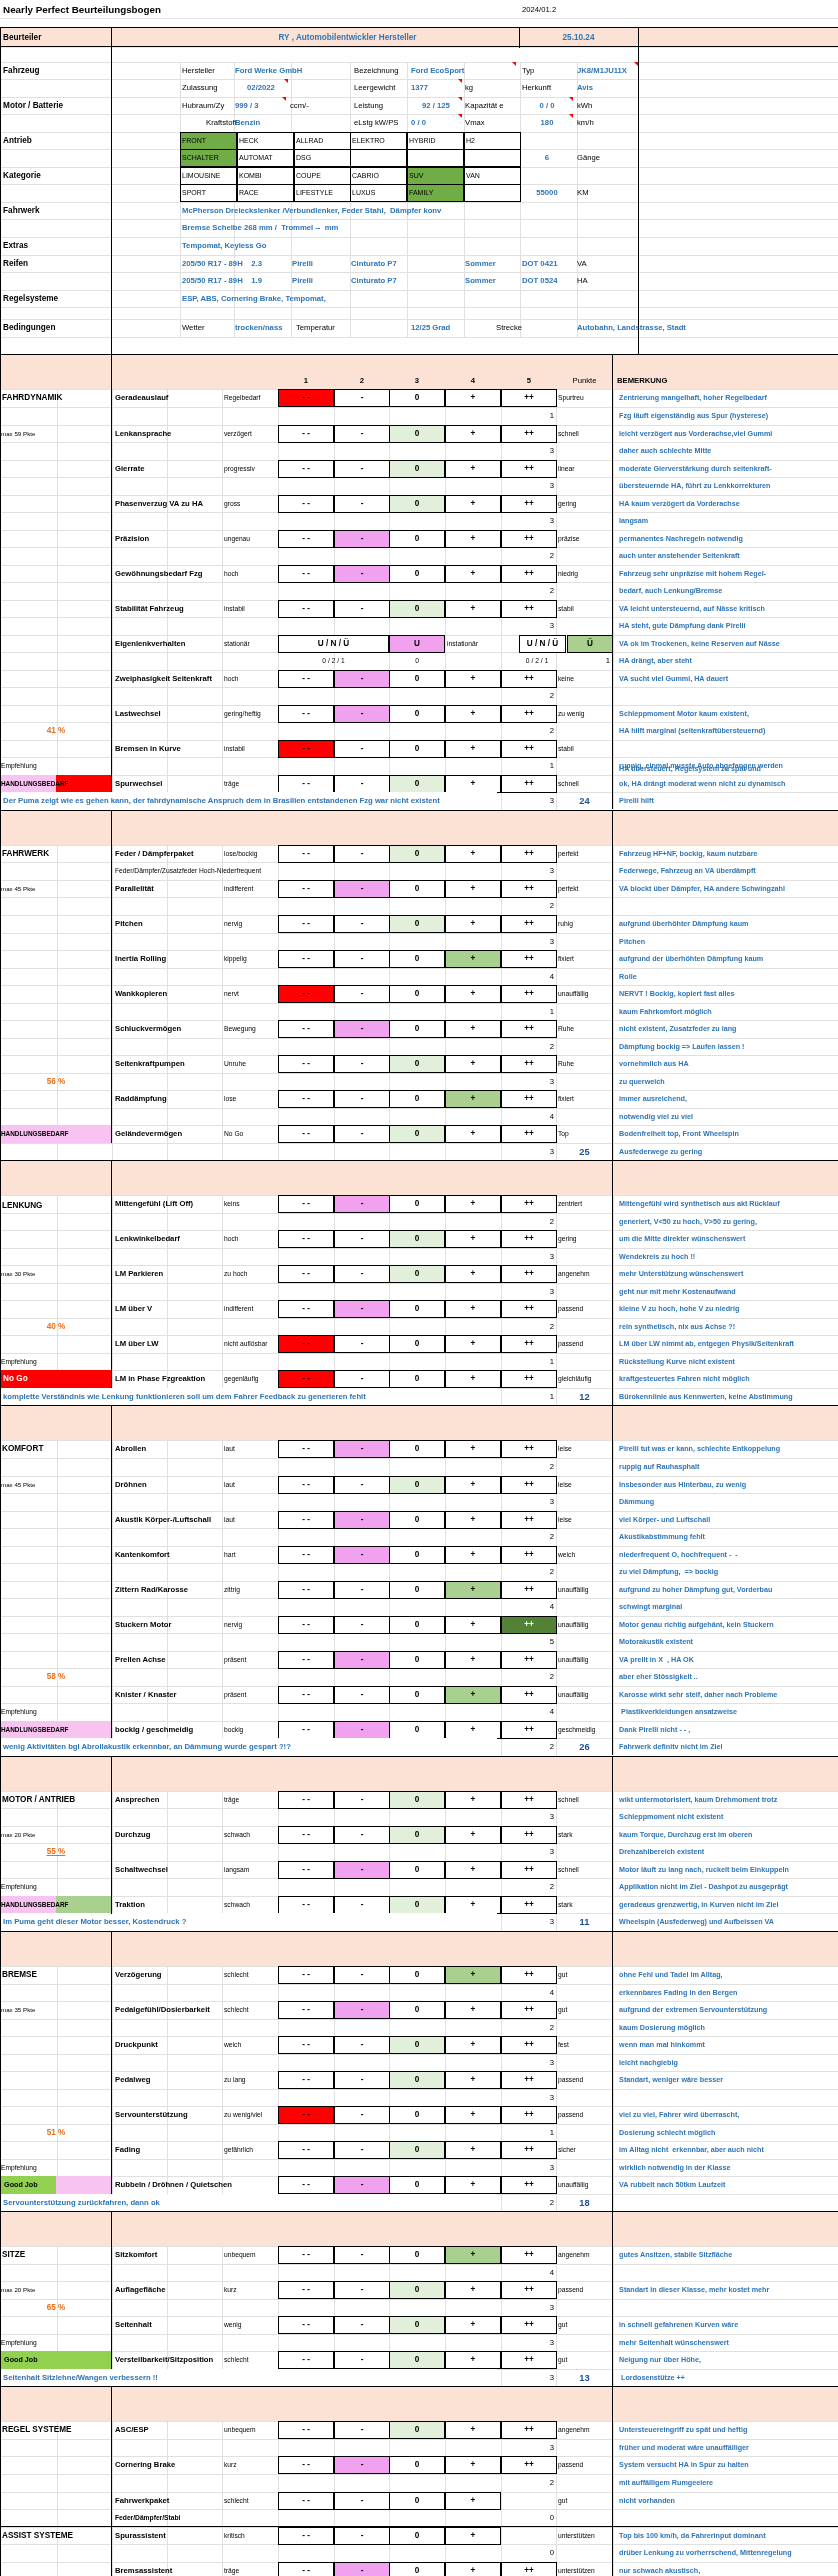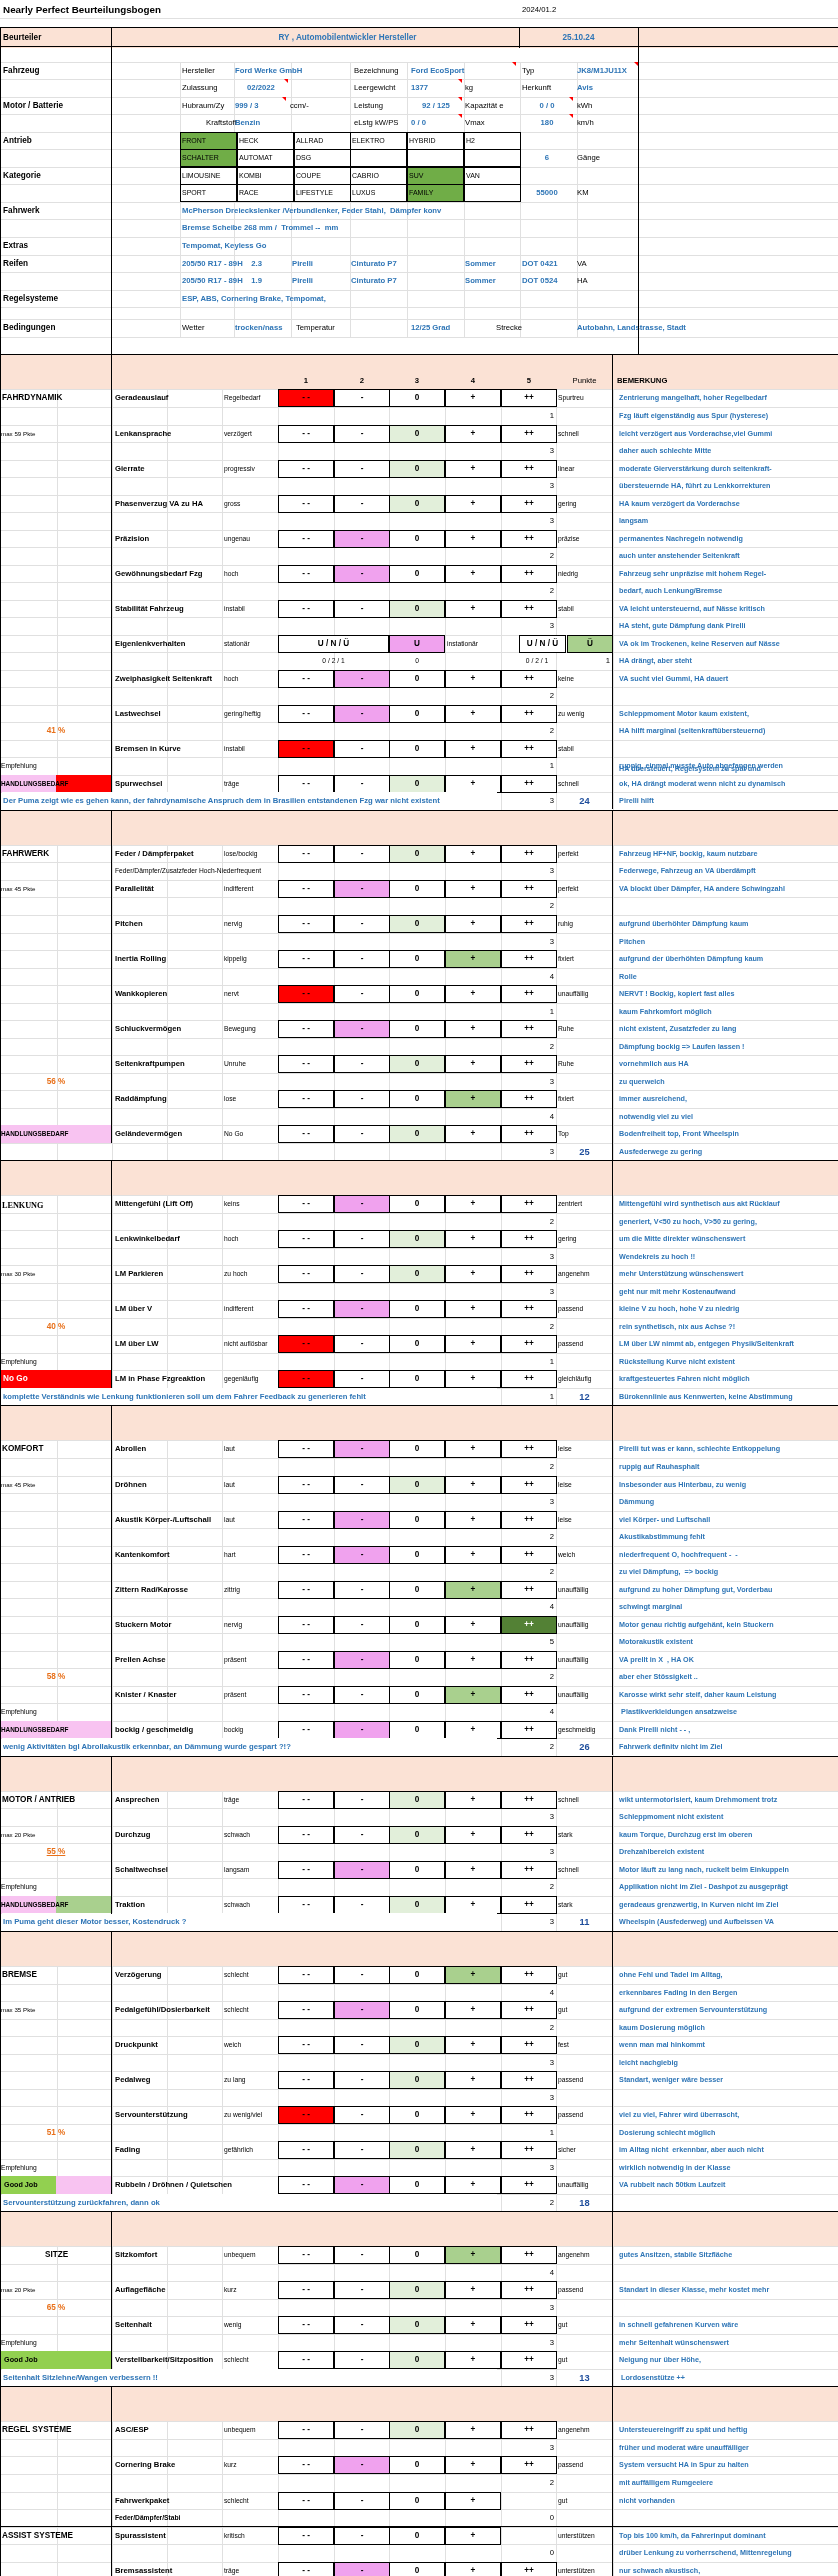--- a/index.html
+++ b/index.html
@@ -569,21 +569,21 @@
     <div class="cell sum c" style="left: 556px; top: 1143px; width: 57px; height: 17.5px;">25</div>
     <div class="cell r" style="left: 501px; top: 1143px; width: 54px; height: 17.5px;">3</div>
     <div class="cell rem" style="left: 616px; top: 1125px; width: 222px; height: 17.5px;">Bodenfreiheit top, Front Wheelspin</div>
     <div class="cell rem" style="left: 616px; top: 1143px; width: 222px; height: 17.5px;">Ausfederwege zu gering</div>
     <div class="bl" style="left: 0px; top: 1160px; width: 839px; height: 1px;"></div>
     <div class="bl" style="left: 111px; top: 1160px; width: 1px; height: 228px;"></div>
     <div class="bl" style="left: 612px; top: 1160px; width: 1px; height: 245px;"></div>
     <div class="cell peach" style="left: 0px; top: 1160px; width: 112px; height: 35px;"></div>
     <div class="cell peach" style="left: 112px; top: 1160px; width: 501px; height: 35px;"></div>
     <div class="cell peach" style="left: 613px; top: 1160px; width: 226px; height: 35px;"></div>
-    <div class="cell b f16" style="left: 1px; top: 1195px; width: 109px; height: 20px; font-family: Liberation Serif, serif;">LENKUNG</div>
+    <div class="cell b f16" style="left: 1px; top: 1195px; width: 109px; height: 20px;">LENKUNG</div>
     <div class="cell b" style="left: 114px; top: 1195px; width: 106px; height: 17.5px;">Mittengefühl (Lift Off)</div>
     <div class="cell f13" style="left: 223px; top: 1195px; width: 55px; height: 17.5px;">keins</div>
     <div class="cell rc" style="left: 278px; top: 1195px; width: 56px; height: 17.5px;">- -</div>
     <div class="cell rc sel-pink" style="left: 334px; top: 1195px; width: 56px; height: 17.5px;">-</div>
     <div class="cell rc" style="left: 389px; top: 1195px; width: 56px; height: 17.5px;">0</div>
     <div class="cell rc" style="left: 445px; top: 1195px; width: 56px; height: 17.5px;">+</div>
     <div class="cell rc" style="left: 501px; top: 1195px; width: 56px; height: 17.5px;">++</div>
     <div class="cell f13" style="left: 557px; top: 1195px; width: 55px; height: 17.5px;">zentriert</div>
     <div class="cell r" style="left: 501px; top: 1213px; width: 54px; height: 17.5px;">2</div>
     <div class="cell rem" style="left: 616px; top: 1195px; width: 222px; height: 17.5px;">Mittengefühl wird synthetisch aus akt Rücklauf</div>
@@ -738,21 +738,21 @@
     <div class="cell b" style="left: 114px; top: 1686px; width: 106px; height: 17.5px;">Knister / Knaster</div>
     <div class="cell f13" style="left: 223px; top: 1686px; width: 55px; height: 17.5px;">präsent</div>
     <div class="cell rc" style="left: 278px; top: 1686px; width: 56px; height: 17.5px;">- -</div>
     <div class="cell rc" style="left: 334px; top: 1686px; width: 56px; height: 17.5px;">-</div>
     <div class="cell rc" style="left: 389px; top: 1686px; width: 56px; height: 17.5px;">0</div>
     <div class="cell rc sel-g" style="left: 445px; top: 1686px; width: 56px; height: 17.5px;">+</div>
     <div class="cell rc" style="left: 501px; top: 1686px; width: 56px; height: 17.5px;">++</div>
     <div class="cell f13" style="left: 557px; top: 1686px; width: 55px; height: 17.5px;">unauffällig</div>
     <div class="cell f13" style="left: 0px; top: 1703px; width: 112px; height: 17.5px;">Empfehlung</div>
     <div class="cell r" style="left: 501px; top: 1703px; width: 54px; height: 17.5px;">4</div>
-    <div class="cell rem" style="left: 616px; top: 1686px; width: 222px; height: 17.5px;">Karosse wirkt sehr steif, daher kaum Leistung</div>
+    <div class="cell rem" style="left: 616px; top: 1686px; width: 222px; height: 17.5px;">Karosse wirkt sehr steif, daher nach Probleme</div>
     <div class="cell rem" style="left: 616px; top: 1703px; width: 222px; height: 17.5px;"> Plastikverkleidungen ansatzweise</div>
     <div class="cell v-pink" style="left: 0px; top: 1721px; width: 112px; height: 17.5px;">HANDLUNGSBEDARF</div>
     <div class="cell b" style="left: 114px; top: 1721px; width: 106px; height: 17.5px;">bockig / geschmeidig</div>
     <div class="cell f13" style="left: 223px; top: 1721px; width: 55px; height: 17.5px;">bockig</div>
     <div class="cell rc" style="left: 278px; top: 1721px; width: 56px; height: 17.5px;">- -</div>
     <div class="cell rc sel-pink" style="left: 334px; top: 1721px; width: 56px; height: 17.5px;">-</div>
     <div class="cell rc" style="left: 389px; top: 1721px; width: 56px; height: 17.5px;">0</div>
     <div class="cell rc" style="left: 445px; top: 1721px; width: 56px; height: 17.5px;">+</div>
     <div class="cell rc" style="left: 501px; top: 1721px; width: 56px; height: 17.5px;">++</div>
     <div class="cell f13" style="left: 557px; top: 1721px; width: 55px; height: 17.5px;">geschmeidig</div>
@@ -906,21 +906,21 @@
     <div class="cell sum c" style="left: 556px; top: 2194px; width: 57px; height: 17.5px;">18</div>
     <div class="cell r" style="left: 501px; top: 2194px; width: 54px; height: 17.5px;">2</div>
     <div class="cell rem" style="left: 616px; top: 2176px; width: 222px; height: 17.5px;">VA rubbelt nach 50tkm Laufzeit</div>
     <div class="cell rem" style="left: 616px; top: 2194px; width: 222px; height: 17.5px;"></div>
     <div class="bl" style="left: 0px; top: 2211px; width: 839px; height: 1px;"></div>
     <div class="bl" style="left: 111px; top: 2211px; width: 1px; height: 158px;"></div>
     <div class="bl" style="left: 612px; top: 2211px; width: 1px; height: 175px;"></div>
     <div class="cell peach" style="left: 0px; top: 2211px; width: 112px; height: 35px;"></div>
     <div class="cell peach" style="left: 112px; top: 2211px; width: 501px; height: 35px;"></div>
     <div class="cell peach" style="left: 613px; top: 2211px; width: 226px; height: 35px;"></div>
-    <div class="cell b f16" style="left: 1px; top: 2246px; width: 98px; height: 17.5px; margin-left: 43px;">SITZE</div>
+    <div class="cell b f16" style="left: 1px; top: 2246px; width: 98px; height: 17.5px;">SITZE</div>
     <div class="cell b" style="left: 114px; top: 2246px; width: 106px; height: 17.5px;">Sitzkomfort</div>
     <div class="cell f13" style="left: 223px; top: 2246px; width: 55px; height: 17.5px;">unbequem</div>
     <div class="cell rc" style="left: 278px; top: 2246px; width: 56px; height: 17.5px;">- -</div>
     <div class="cell rc" style="left: 334px; top: 2246px; width: 56px; height: 17.5px;">-</div>
     <div class="cell rc" style="left: 389px; top: 2246px; width: 56px; height: 17.5px;">0</div>
     <div class="cell rc sel-g" style="left: 445px; top: 2246px; width: 56px; height: 17.5px;">+</div>
     <div class="cell rc" style="left: 501px; top: 2246px; width: 56px; height: 17.5px;">++</div>
     <div class="cell f13" style="left: 557px; top: 2246px; width: 55px; height: 17.5px;">angenehm</div>
     <div class="cell r" style="left: 501px; top: 2264px; width: 54px; height: 17.5px;">4</div>
     <div class="cell rem" style="left: 616px; top: 2246px; width: 222px; height: 17.5px;">gutes Ansitzen, stabile Sitzfläche</div>

